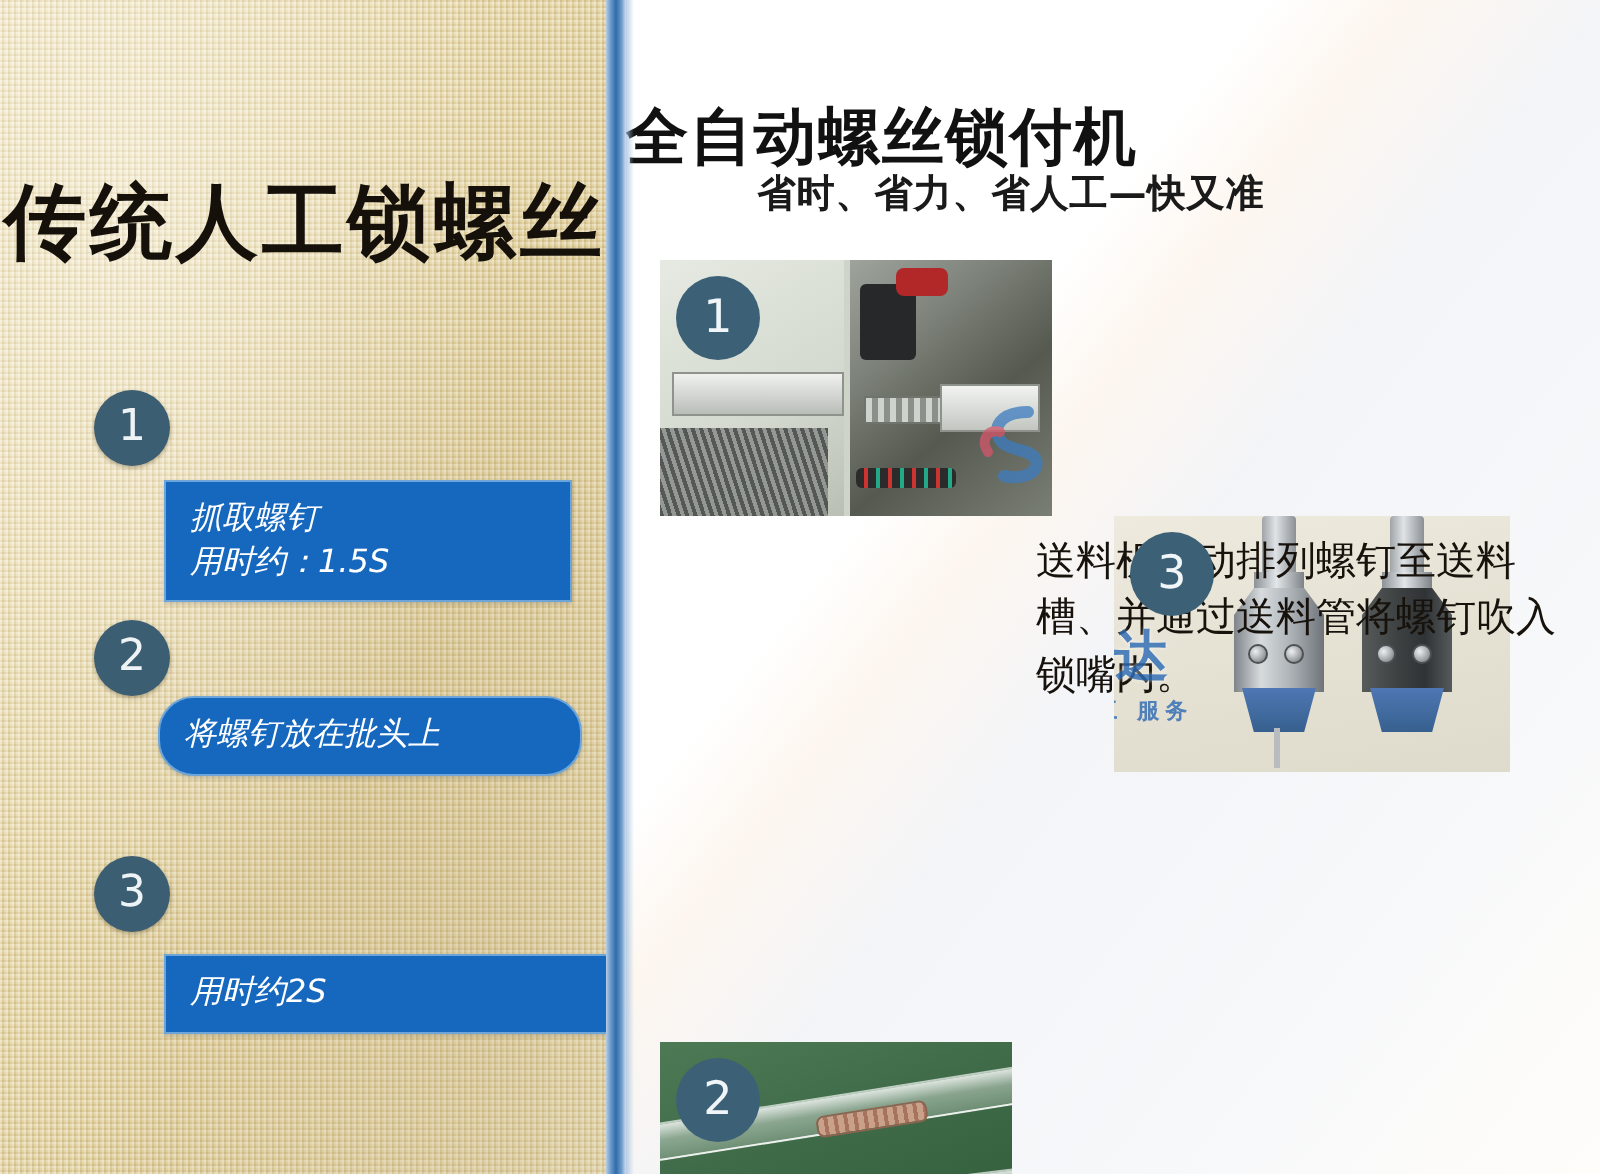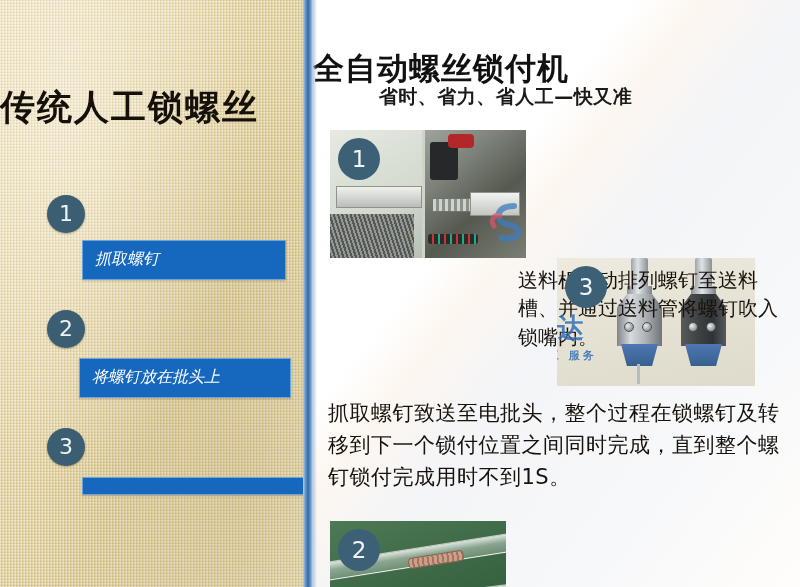--- a/index.html
+++ b/index.html
@@ -39,22 +39,22 @@
       radial-gradient(ellipse at 22% 18%, rgba(255,255,255,0.38), rgba(255,255,255,0) 55%),
       radial-gradient(ellipse at 80% 85%, rgba(160,132,74,0.20), rgba(160,132,74,0) 60%);
     pointer-events:none;
   }
 
   #left-title {
     position: absolute;
     left: 0;
     top: 84px;
     width: 303px;
-    text-align: left;
-    font-size: 35px;
+    text-align: right;
+    font-size: 41px;
     font-weight: bold;
     letter-spacing: 2px;
     color: #15110a;
     z-index: 3;
     font-family: "DejaVu Sans", "Liberation Sans", sans-serif;
   }
 
   .step {
     position: absolute;
     z-index: 3;
@@ -333,33 +333,35 @@
 
 <div id="slide">
 
   <div id="left-panel">
     <div id="left-title">传统人工锁螺丝</div>
 
     <div class="step">
       <div class="step-badge" style="left:47px; top:195px;">1</div>
       <div class="step-box" style="left:82px; top:240px; width:178px;">
         <span class="ln">抓取螺钉</span>
+        <span class="ln">用时约：1.5S</span>
       </div>
     </div>
 
     <div class="step">
       <div class="step-badge" style="left:47px; top:310px;">2</div>
-      <div class="step-box" style="left:79px; top:358px; width:186px;">
+      <div class="step-box" style="left:79px; top:348px; width:186px;border-radius:18px;">
         <span class="ln">将螺钉放在批头上</span>
       </div>
     </div>
 
     <div class="step">
       <div class="step-badge" style="left:47px; top:428px;">3</div>
       <div class="step-box" style="left:82px; top:477px; width:196px;">
+        <span class="ln">用时约2S</span>
       </div>
     </div>
   </div>
 
   <div id="divider"></div>
   <div id="divider-glow"></div>
 
   <div id="right-panel">
 
     <div id="right-title">全自动螺丝锁付机</div>
@@ -412,16 +414,15 @@
 
     <div class="photo" id="photo-2">
       <div class="tube" style="left:-10px; top:26px; width:200px; transform:rotate(-9deg);"></div>
       <div class="tube-screw" style="left:78px; top:33px; width:54px; transform:rotate(-9deg);"></div>
       <div class="tube" style="left:-14px; top:74px; width:204px; transform:rotate(-7deg);"></div>
 
       <div class="photo-badge">2</div>
     </div>
 
     <div id="para-right">送料机自动排列螺钉至送料槽、并通过送料管将螺钉吹入锁嘴内。</div>
-    <div id="para-bottom">抓取螺钉致送至电批头，整个过程在锁螺钉及转移到下一个锁付位置之间同时完成，直到整个螺钉锁付完成用时不到1S。</div>
 
   </div>
 </div>
 
 </body></html>

